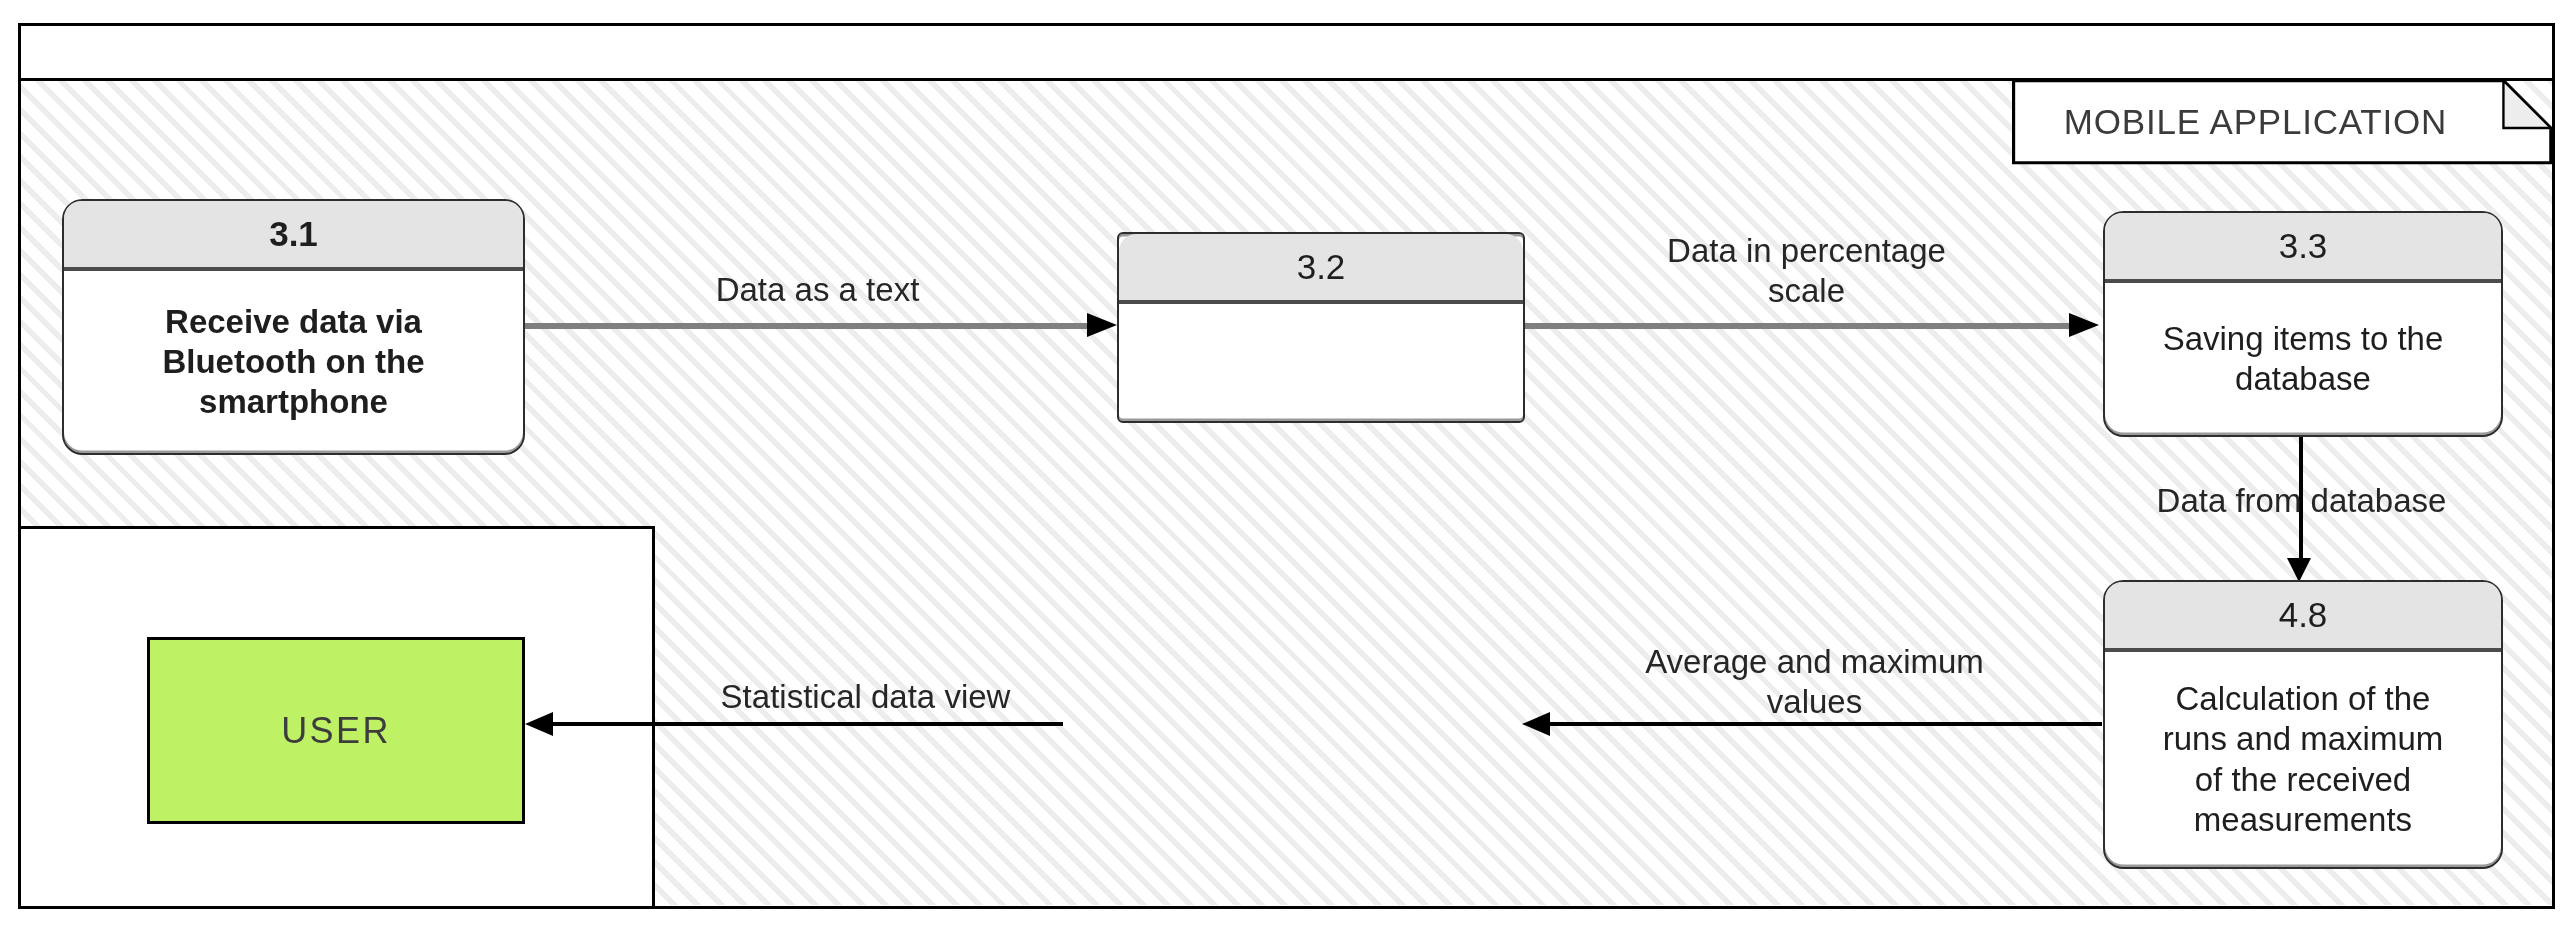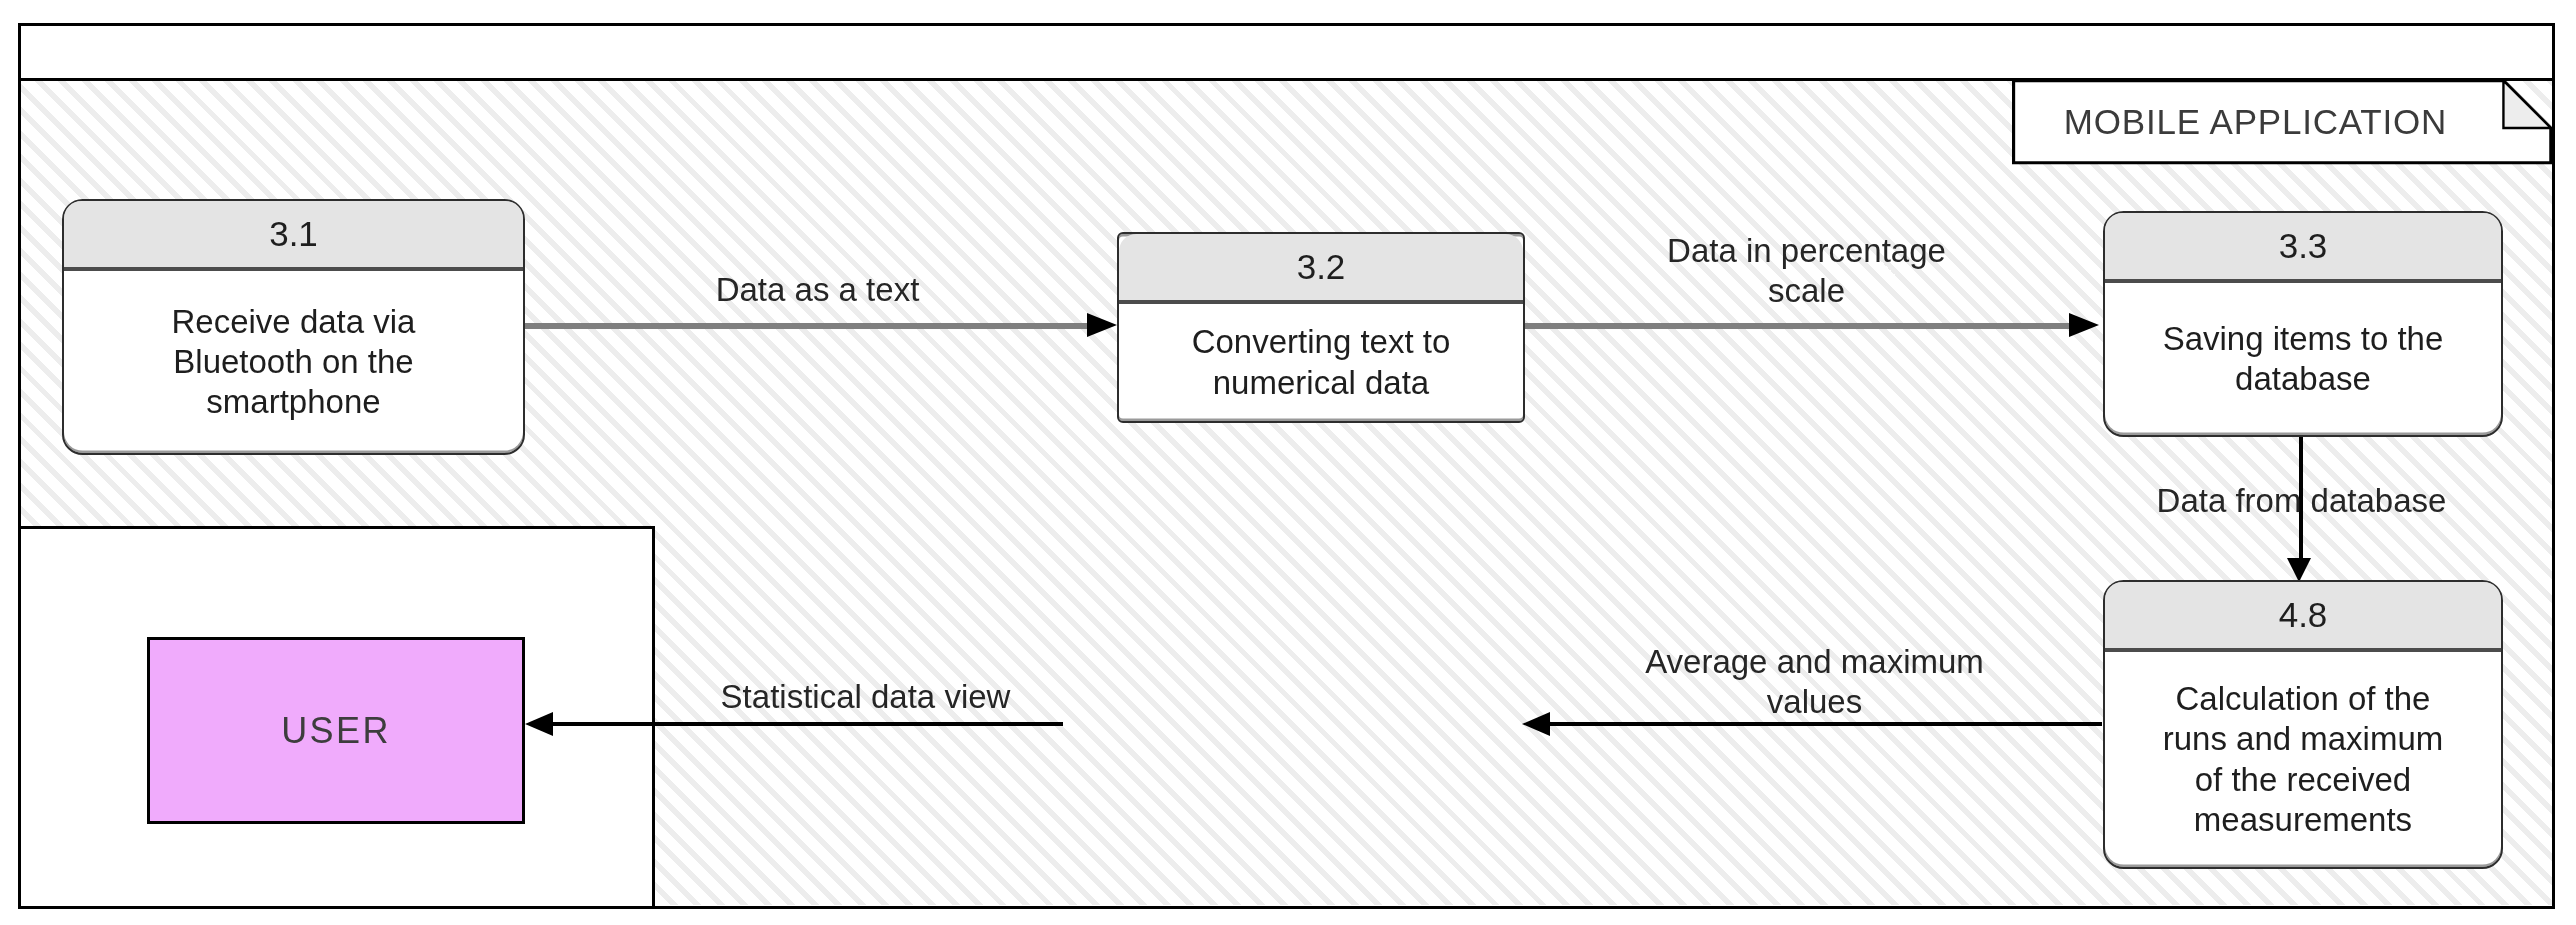--- a/index.html
+++ b/index.html
@@ -26,40 +26,40 @@
   }
   
   .user-region{
     position:absolute;left:21.3px;top:526px;width:634px;height:380px;
     background:#fff;border-top:3.2px solid #000;border-right:3.2px solid #000;
     box-sizing:border-box;z-index:1;
   }
   
   .entity{
     position:absolute;left:147px;top:637px;width:378px;height:187px;
-    border:3.2px solid #000;box-sizing:border-box;background:#f0abfc;
+    border:3.2px solid #000;box-sizing:border-box;background:#bef264;
     display:flex;align-items:center;justify-content:center;
     font-size:36px;letter-spacing:2.4px;color:#3d3d3d;z-index:3;
   }
   
   .process{
     position:absolute;border:2.4px solid #2d2d2d;border-radius:20.6px;background:#fff;
     box-sizing:border-box;z-index:3;display:flex;flex-direction:column;
     box-shadow:inset 0 2.4px 0 #9a9a9a, inset 0 -2.4px 0 #9a9a9a;
   }
   .p-header{
     height:70px;flex:0 0 70px;background:#e4e4e4;border-bottom:4px solid #4c4c4c;
     border-radius:17.4px 17.4px 0 0;display:flex;align-items:center;justify-content:center;
     font-size:35px;color:#1e1e1e;box-sizing:border-box;
   }
   .p-body{
     flex:1;display:flex;align-items:center;justify-content:center;
     font-size:33px;line-height:1.22;text-align:center;white-space:pre-line;color:#1e1e1e;
   }
-  .p31{left:62px;top:199px;width:463px;height:256px;}
+  .p31{left:62px;top:199px;width:463px;height:256px;font-weight:bold;}
   .p32{left:1117px;top:232px;width:408px;height:191px;border-radius:6px;}
   .p33{left:2103px;top:211px;width:400px;height:226px;justify-content:center;}
   .p34{left:2103px;top:580px;width:400px;height:289px;}
   .p35{left:1063px;top:588px;width:458px;height:243px;}
   
   .line{position:absolute;z-index:2;}
   .gray{background:#7f7f7f;}
   .black{background:#000;}
   .l1{left:524px;top:323px;width:566px;height:5.5px;}
   .l2{left:1525px;top:323px;width:546px;height:5.5px;}
@@ -131,22 +131,20 @@
 
   <div class="process p31">
     <div class="p-header">3.1</div>
     <div class="p-body">Receive data via
 Bluetooth on the
 smartphone</div>
   </div>
 
   <div class="process p32">
     <div class="p-header">3.2</div>
-    <div class="p-body">Converting text to
-numerical data</div>
   </div>
 
   <div class="process p33">
     <div class="p-header">3.3</div>
     <div class="p-body">Saving items to the
 database</div>
   </div>
 
   <div class="process p34">
     <div class="p-header">4.8</div>

